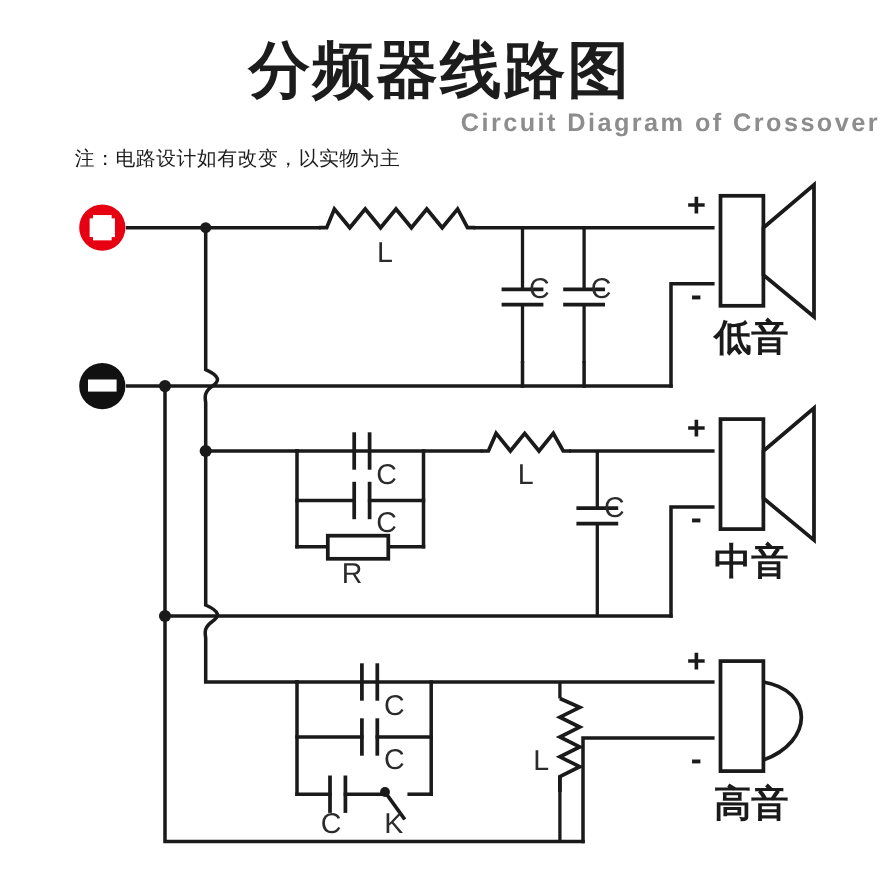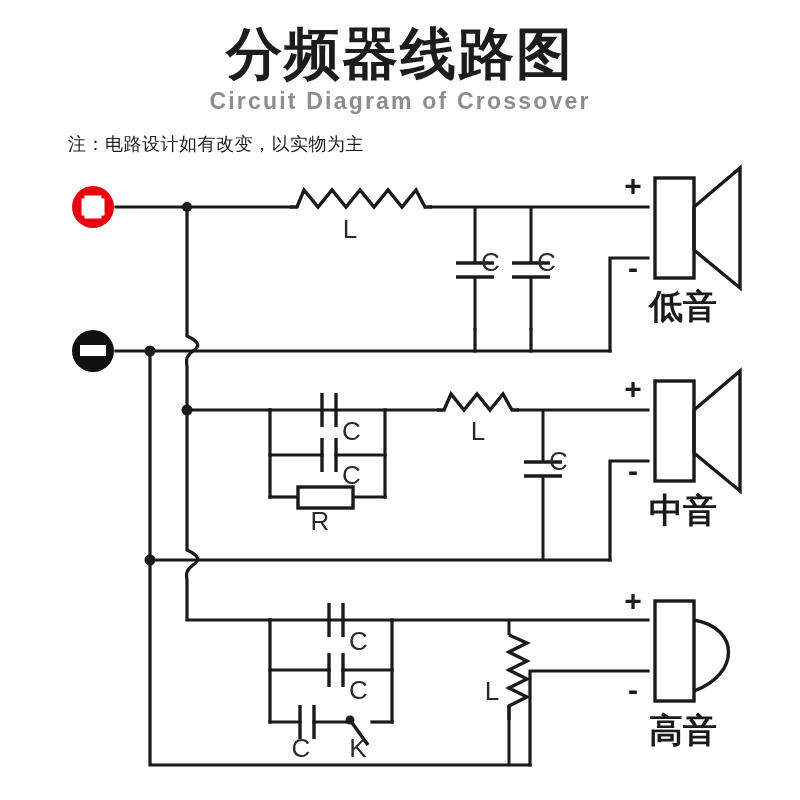--- a/index.html
+++ b/index.html
@@ -20,40 +20,41 @@
     width: 800px;
     height: 800px;
     background: #ffffff;
   }
   .header {
     position: absolute;
     left: 0;
     top: 0;
     width: 800px;
     text-align: center;
-    padding-top: 23px;
+    padding-top: 33px;
     box-sizing: border-box;
   }
   .title-cn {
     font-family: "Liberation Sans", "DejaVu Sans", sans-serif;
     font-size: 56px;
     font-weight: bold;
     color: #1c1c1c;
     letter-spacing: 2px;
     line-height: 1.12;
     margin: 0;
   }
   .title-en {
     font-family: "Liberation Sans", "DejaVu Sans", sans-serif;
     font-size: 23px;
     font-weight: bold;
     color: #8d8d8d;
     letter-spacing: 2.2px;
     margin: 2px 0 0 0;
     line-height: 1.2;
+    text-align: right;
   }
   .note {
     position: absolute;
     left: 68px;
     top: 132px;
     font-size: 18px;
     color: #1c1c1c;
     font-family: "Liberation Sans", "DejaVu Sans", sans-serif;
     letter-spacing: 0.5px;
     white-space: nowrap;

